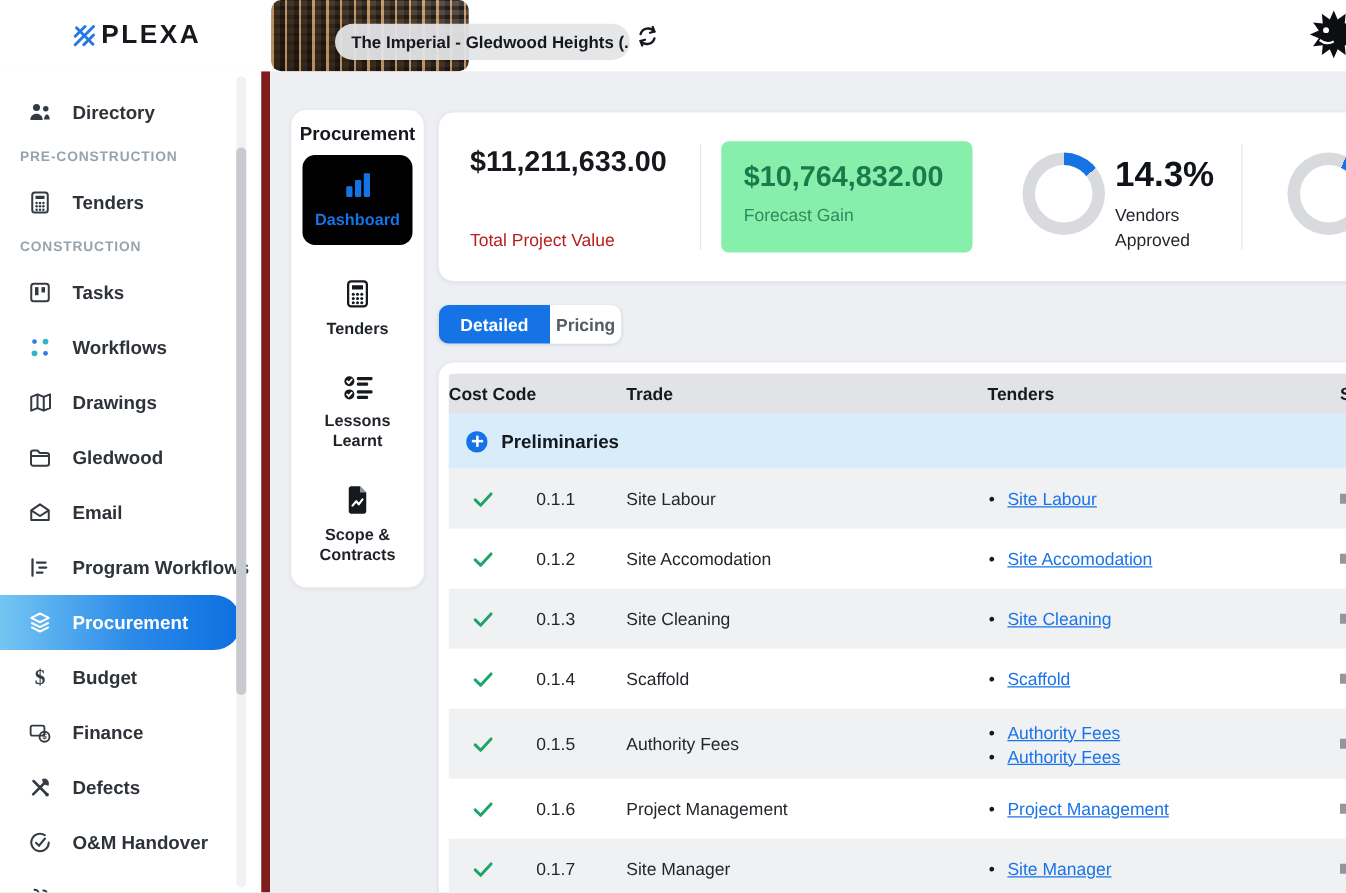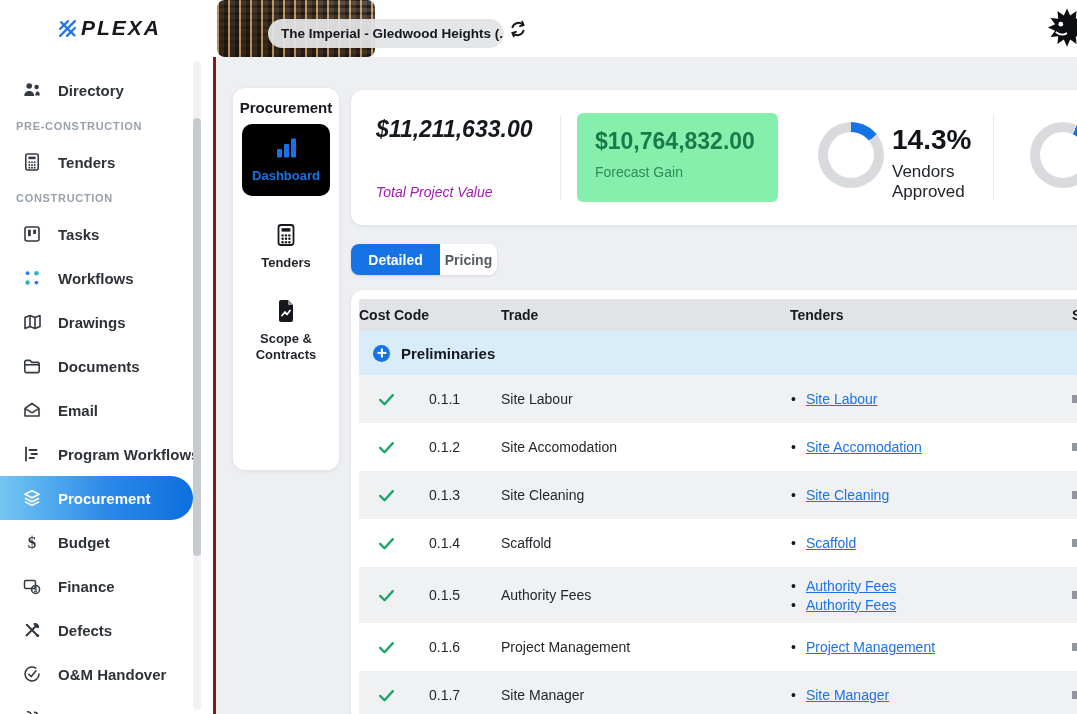--- a/index.html
+++ b/index.html
@@ -6,21 +6,21 @@
   html,body { width:1077px; height:714px; }
   body {
     position:relative; overflow:hidden;
     font-family:"Liberation Sans", sans-serif;
     background:#edeff2; color:#23272c;
   }
   svg { display:block; }
 
   
   .topbar { position:absolute; left:0; top:0; width:100%; height:57px; background:#fff; z-index:6; }
-  .brand { position:absolute; left:57px; top:16px; display:flex; align-items:center; gap:3px; cursor:pointer;font-style:italic; }
+  .brand { position:absolute; left:57px; top:16px; display:flex; align-items:center; gap:3px; cursor:pointer; }
   .brand-text { font-size:21px; font-weight:700; letter-spacing:2px; color:#15181d; }
 
   .project { position:absolute; left:217px; top:0; height:57px; width:320px; }
   .thumb {
     position:absolute; left:0; top:0; width:158px; height:57px; border-radius:8px; overflow:hidden;
     background-color:#2b2118;
     background-image:
       repeating-linear-gradient(90deg, rgba(233,180,122,.75) 0 2px, rgba(66,49,34,.55) 2px 7px, rgba(30,22,15,.6) 7px 11px),
       repeating-linear-gradient(0deg, rgba(18,13,9,.7) 0 3px, rgba(0,0,0,0) 3px 7px),
       linear-gradient(200deg, #7d8694 0%, #5d5446 28%, #342a1e 62%, #1b140e 100%);
@@ -31,21 +31,21 @@
     display:flex; align-items:center; padding:0 13px;
     font-weight:700; font-size:13.5px; color:#15181d; white-space:nowrap; overflow:hidden;
     cursor:pointer;
   }
   .refresh { position:absolute; left:291px; top:19px; width:20px; height:20px; background:none; border:none; cursor:pointer; }
   .lion { position:absolute; right:-13px; top:5px; width:46px; height:45px; }
 
   
   .sidebar {
     position:absolute; left:0; top:57px; bottom:0; width:216px;
-    background:#fff; border-right:3px solid #7f1d1d; padding-top:11px; z-index:5; overflow:hidden;
+    background:#fff; border-right:7px solid #7f1d1d; padding-top:11px; z-index:5; overflow:hidden;
   }
   .nav-item { height:44px; display:flex; align-items:center; padding-left:22px; gap:16px;
               font-size:15px; font-weight:600; color:#2e3339; cursor:pointer; }
   .nav-item .nic { width:20px; height:20px; flex:none; }
   .nav-section { height:28px; display:flex; align-items:center; padding-left:16px;
                  font-size:11px; font-weight:700; letter-spacing:.7px; color:#98a2ad; }
   .nav-item.active {
     width:193px; color:#fff; border-radius:0 22px 22px 0;
     background:linear-gradient(90deg,#74c6f2 0%, #2b8ae8 55%, #0d6fe0 100%);
   }
@@ -59,36 +59,36 @@
     text-align:center; z-index:2;
   }
   .panel-title { font-size:15px; font-weight:700; color:#15181d; margin-top:11px; }
   .panel-item { margin:26px auto 0; width:88px; font-size:13px; font-weight:600; color:#1f2329; line-height:1.25; cursor:pointer; }
   .panel-item .pic { margin:0 auto 7px; }
   .panel-item.active { margin-top:8px; background:#000000; border-radius:10px; padding:11px 0 12px; color:#1673e6; }
 
   
   .stats { position:absolute; left:351px; top:90px; width:790px; height:135px;
            background:#fff; border-radius:12px; box-shadow:0 1px 4px rgba(20,30,50,.07); }
-  .stat-block { position:absolute; left:25px; top:0; height:135px; display:flex; flex-direction:column; justify-content:center; gap:9px;font-style:italic; }
+  .stat-block { position:absolute; left:25px; top:0; height:135px; display:flex; flex-direction:column; justify-content:center; gap:9px; }
   .stat-value { font-size:23px; font-weight:700; color:#15181d; }
-  .stat-label { font-size:14px; color:#a21caf;margin-top:32px; }
+  .stat-label { font-size:14px; color:#b91c1c;margin-top:32px; }
   .vdiv { position:absolute; top:25px; height:85px; width:1px; background:#e8eaec; }
   .vdiv.d1 { left:209px; } .vdiv.d2 { left:642px; }
   .gain { position:absolute; left:226px; top:23px; width:201px; height:89px; background:#86efac; border-radius:6px; padding:15px 0 0 18px; }
   .gain .stat-value { color:#1b7a4a; }
   .gain .stat-label { color:#2f8a5e; margin-top:9px; }
   .donut { position:absolute; width:66px; height:66px; border-radius:50%; background:#d8dadd; }
   .donut::after { content:""; position:absolute; left:10px; top:10px; width:46px; height:46px; border-radius:50%; background:#fff; }
   .donut.one { left:467px; top:32px; }
   .donut.two { left:679px; top:32px;
     background:conic-gradient(#d8dadd 0 7%, #1673e6 7% 17%, #d8dadd 17% 27%, #1673e6 27% 39%, #d8dadd 39% 100%); }
   .vendor-text { position:absolute; left:541px; top:34px; width:92px; }
   .vendor-pct { font-size:28px; font-weight:700; color:#101318; }
-  .vendor-label { font-size:17px; color:#23272d; line-height:20px; margin-top:6px; }
+  .vendor-label { font-size:14px; color:#23272d; line-height:20px; margin-top:6px; }
 
   
   .tabs { position:absolute; left:351px; top:244px; height:31px; display:flex;
           background:#fff; border-radius:8px; box-shadow:0 1px 3px rgba(20,30,50,.12); overflow:hidden; }
   .tab { border:none; background:none; font-family:inherit; font-size:14px; font-weight:700; cursor:pointer; }
   .tab.detailed { width:89px; background:#1673e6; color:#fff; border-radius:0; }
   .tab.pricing { width:57px; color:#555b63; }
 
   
   .tablecard { position:absolute; left:351px; top:290px; width:741px; height:432px;
@@ -217,21 +217,21 @@
       <path d="M8 3.5 V14.5 M13 5.5 V16.5"></path>
     </svg>
     <span>Drawings</span>
   </div>
 
   <div class="nav-item">
     <svg class="nic" viewBox="0 0 20 20" fill="none" stroke="#343a42" stroke-width="1.6" stroke-linejoin="round">
       <path d="M2.8 6.2c0-1 .8-1.8 1.8-1.8h3.3l2 2h5.5c1 0 1.8.8 1.8 1.8v6.6c0 1-.8 1.8-1.8 1.8H4.6c-1 0-1.8-.8-1.8-1.8z"></path>
       <path d="M2.8 8.8 h14.4"></path>
     </svg>
-    <span>Documents</span>
+    <span>Gledwood</span>
   </div>
 
   <div class="nav-item">
     <svg class="nic" viewBox="0 0 20 20" fill="none" stroke="#343a42" stroke-width="1.6" stroke-linejoin="round">
       <path d="M3 8.3 L10 3.5 L17 8.3 V16 H3 Z"></path>
       <path d="M3 8.3 L10 12.8 L17 8.3"></path>
     </svg>
     <span>Email</span>
   </div>
 
@@ -322,20 +322,37 @@
           <circle cx="13" cy="16.8" r="1.2"></circle>
           <circle cx="16.4" cy="16.8" r="1.2"></circle>
         <circle cx="9.6" cy="20.2" r="1.2"></circle>
           <circle cx="13" cy="20.2" r="1.2"></circle>
           <circle cx="16.4" cy="20.2" r="1.2"></circle>
       </g>
     </svg>
     <div>Tenders</div>
   </div>
 
+  <div class="panel-item">
+    <svg class="pic" width="27" height="24" viewBox="0 0 27 24">
+      <g fill="#15181c">
+        <circle cx="6.5" cy="7" r="4"></circle>
+          <circle cx="6.5" cy="17.5" r="4"></circle>
+        <rect x="12.5" y="3.6" width="12.5" height="2.6" rx="1"></rect>
+        <rect x="12.5" y="8" width="9" height="2.6" rx="1"></rect>
+        <rect x="12.5" y="14.1" width="12.5" height="2.6" rx="1"></rect>
+        <rect x="12.5" y="18.5" width="9" height="2.6" rx="1"></rect>
+      </g>
+      <g fill="none" stroke="#fff" stroke-width="1.5" stroke-linecap="round">
+        <path d="M4.7 7 L6 8.4 L8.4 5.6"></path>
+          <path d="M4.7 17.5 L6 18.9 L8.4 16.1"></path>
+      </g>
+    </svg>
+    <div>Lessons Learnt</div>
+  </div>
 
   <div class="panel-item">
     <svg class="pic" width="26" height="26" viewBox="0 0 26 26">
       <path d="M6 4c0-1.1.9-2 2-2h7l5 5v15c0 1.1-.9 2-2 2H8c-1.1 0-2-.9-2-2z" fill="#15181c"></path>
       <path d="M15 2 l5 5 h-5z" fill="#8d9299"></path>
       <path d="M9 17.5 l3-3.5 2 2.5 3-4" fill="none" stroke="#fff" stroke-width="1.7" stroke-linecap="round" stroke-linejoin="round"></path>
     </svg>
     <div>Scope &amp; Contracts</div>
   </div>
 </aside>

